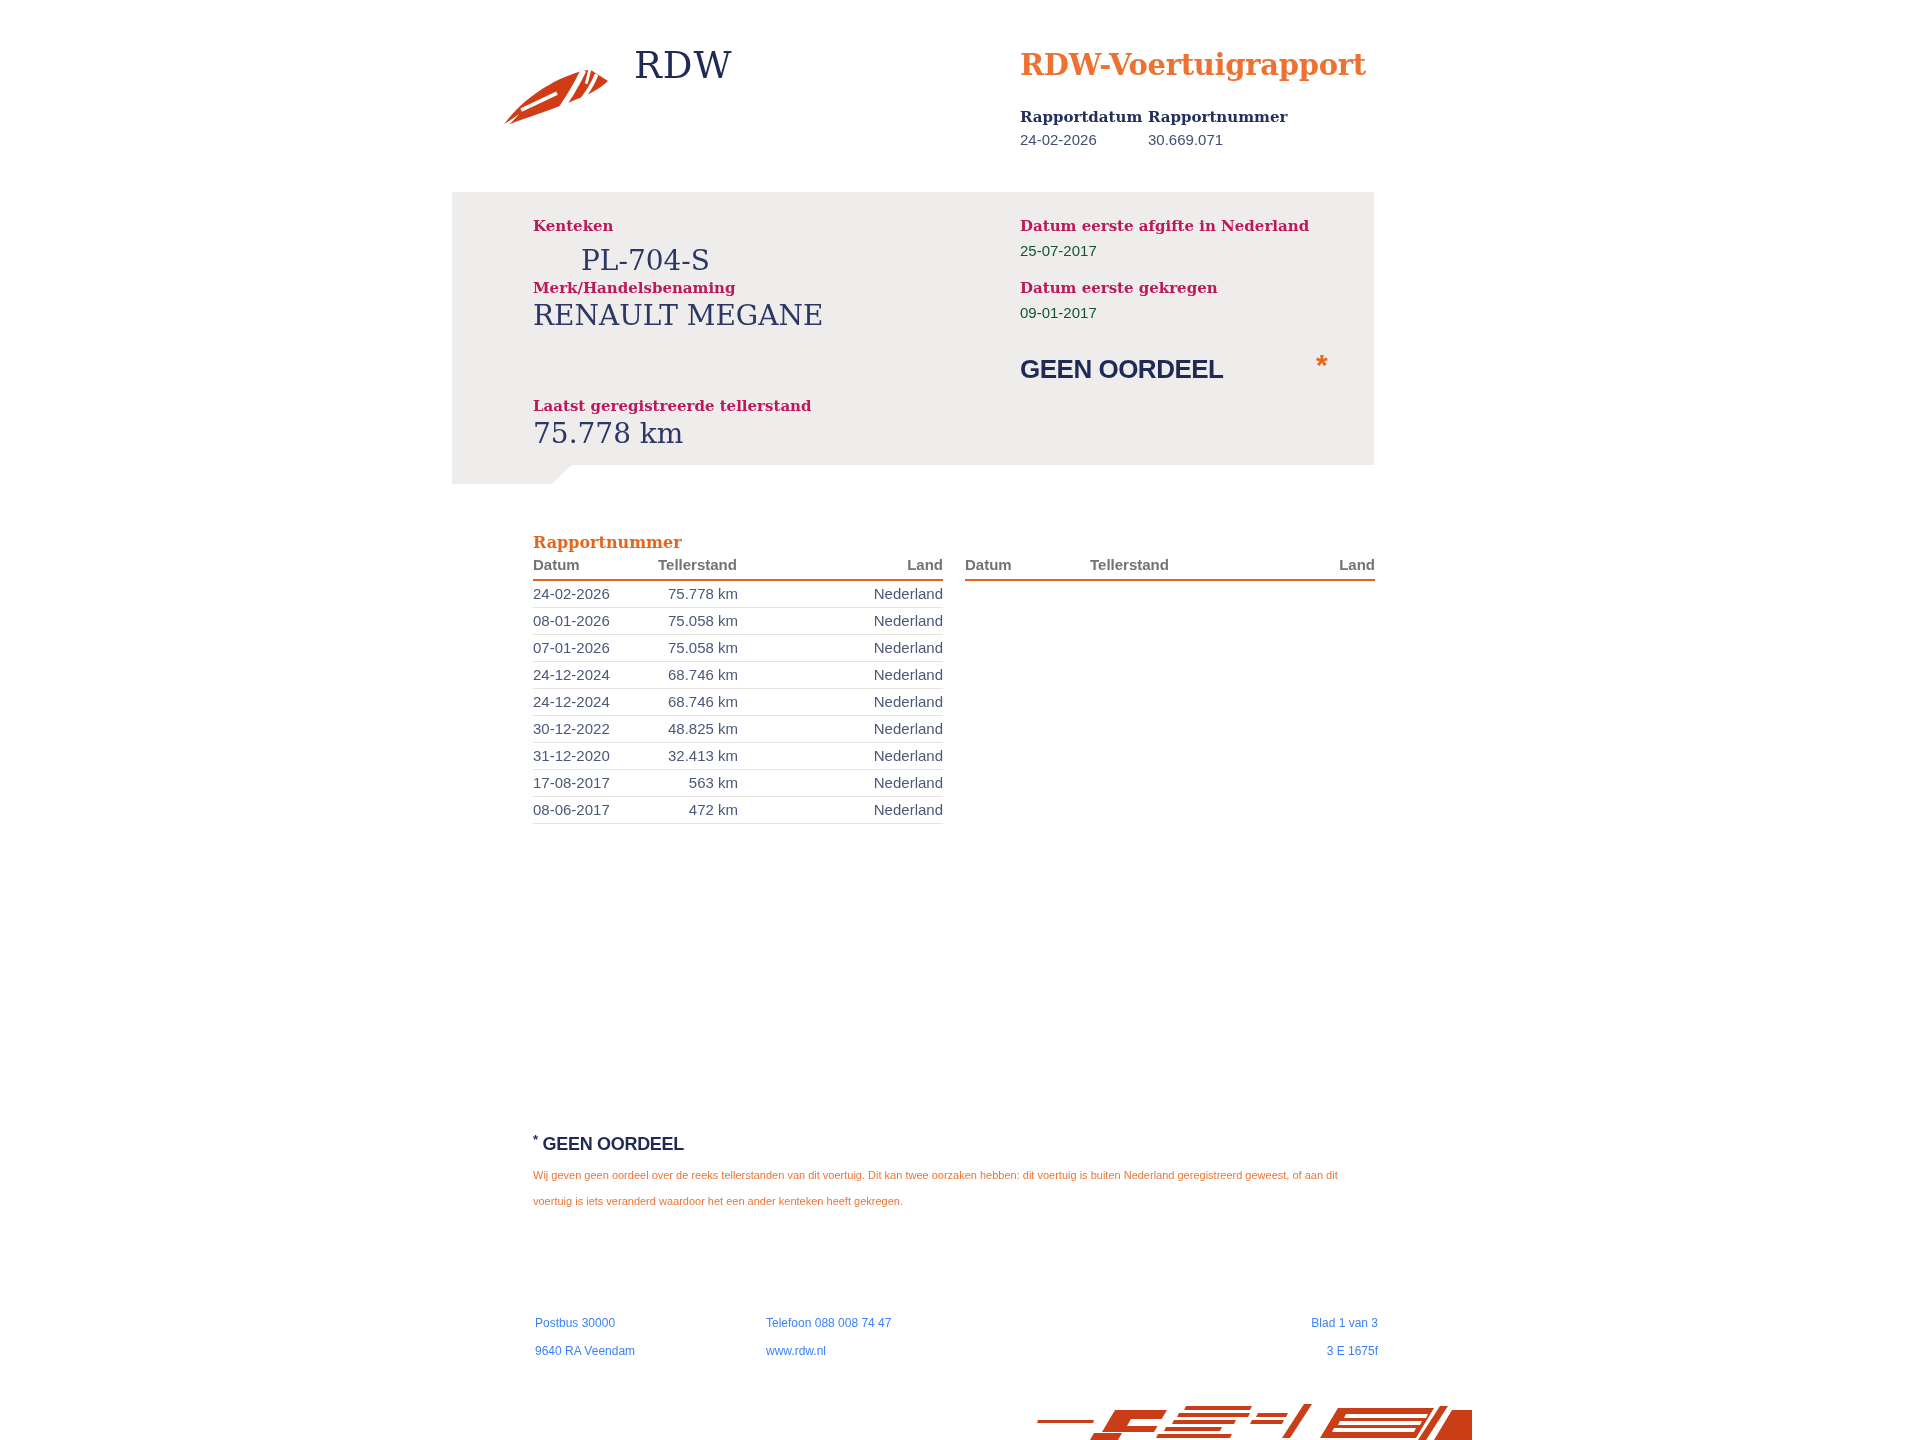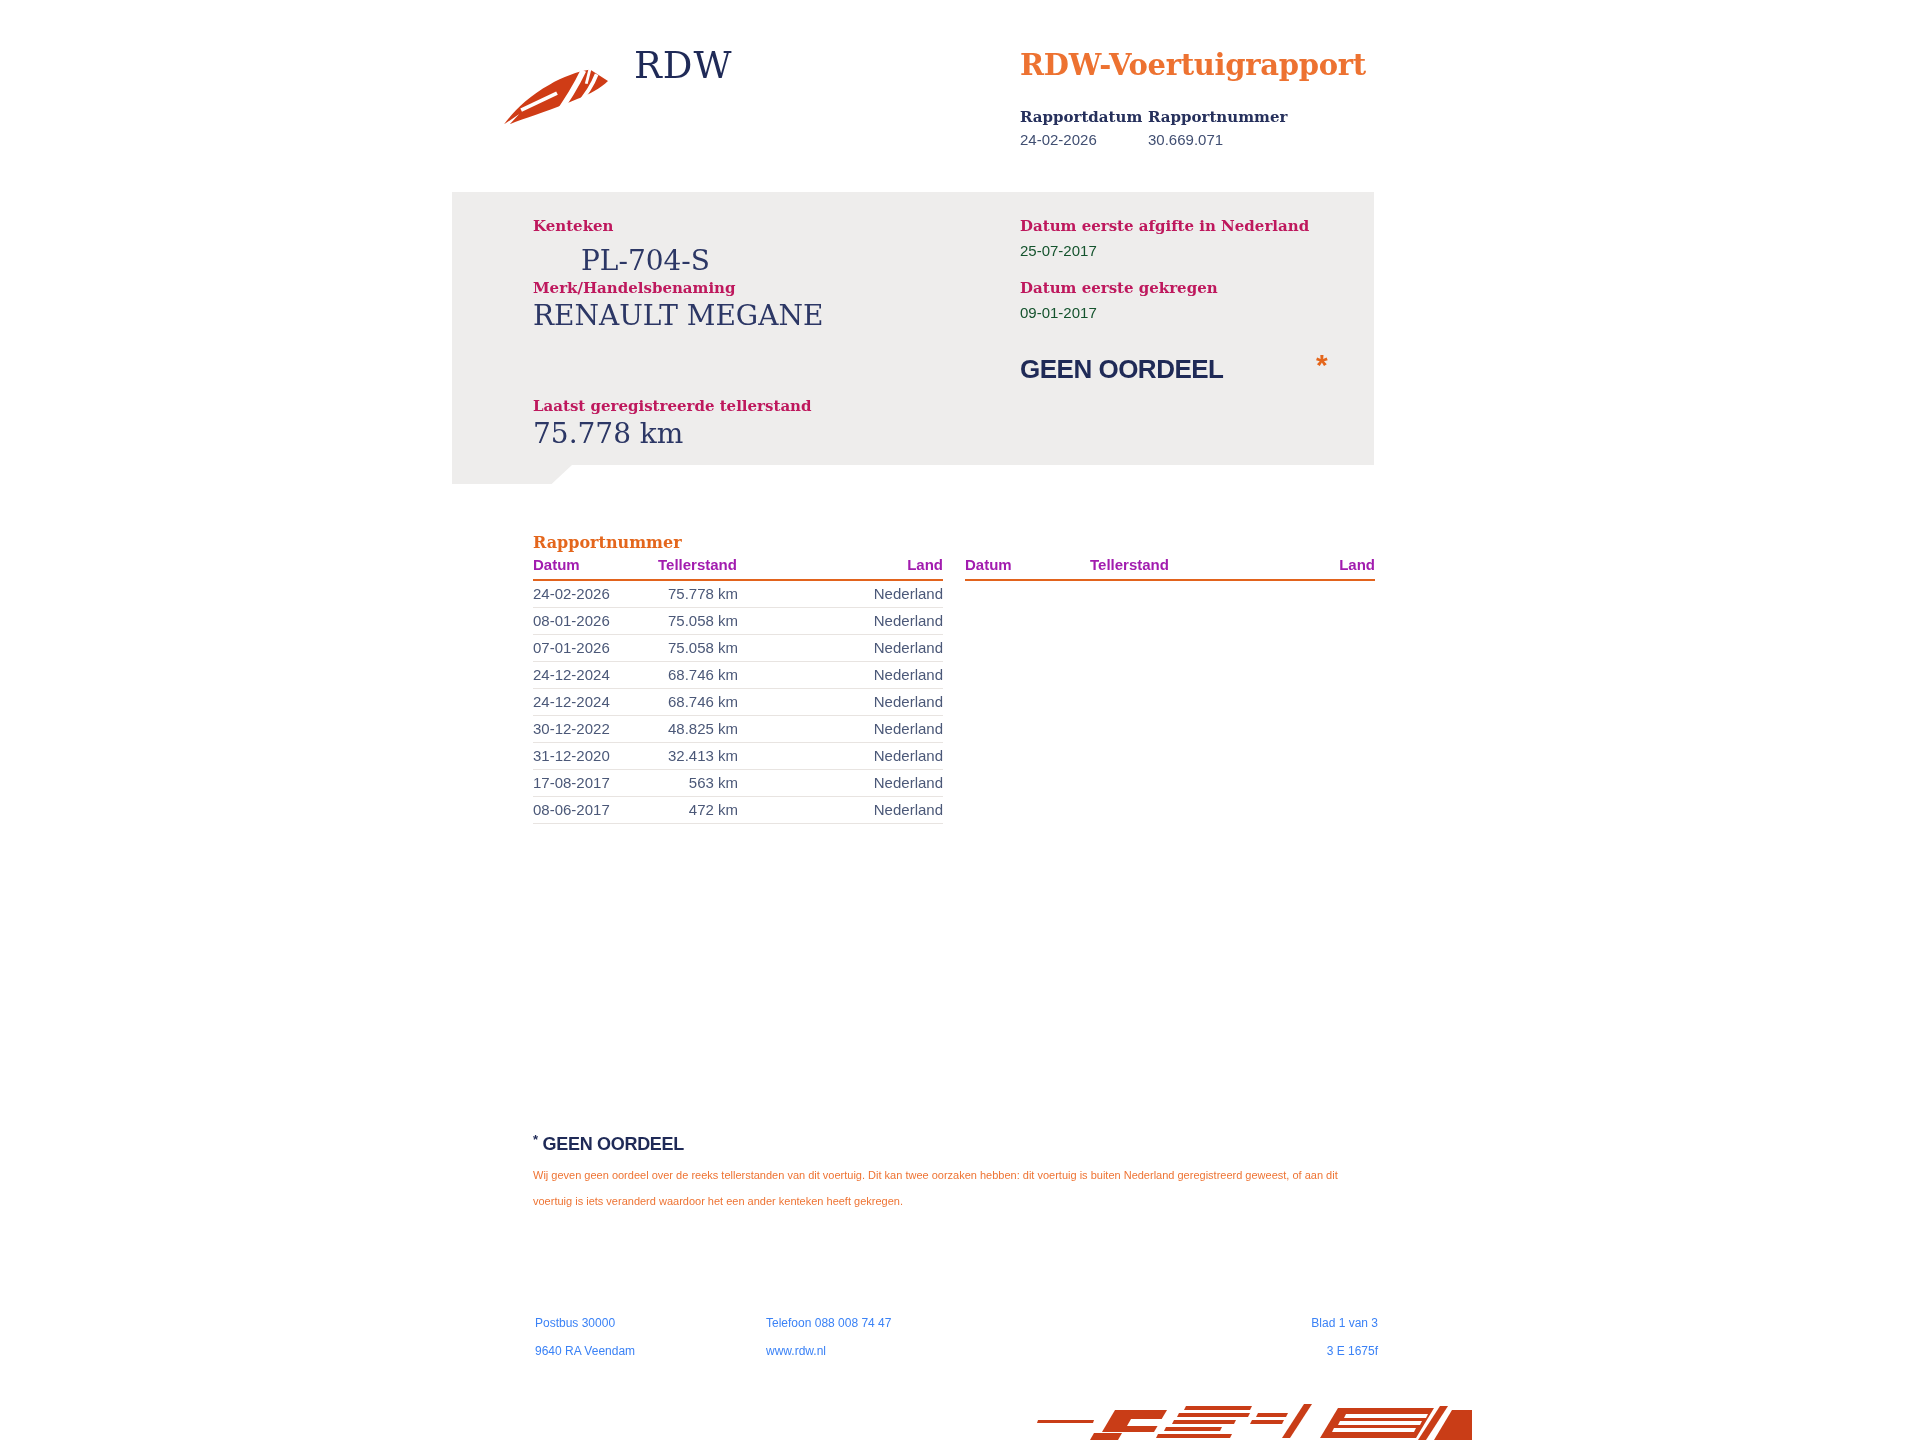--- a/index.html
+++ b/index.html
@@ -29,21 +29,21 @@
   .field-value-sm { font-size:15px; color:#14532d; }
   .oordeel { font-size:26px; font-weight:bold; color:#1f2a57; letter-spacing:-0.5px; }
   .oordeel-star { font-size:30px; font-weight:bold; color:#e4661c; }
 
   
   .section-title { font-family:"DejaVu Serif", serif; font-weight:bold;
     font-size:16px; color:#e4661c; }
   table.teller { border-collapse:collapse; width:410px; table-layout:fixed; }
   table.teller col.c1 { width:125px; }
   table.teller col.c2 { width:80px; }
-  table.teller th { font-size:15px; font-weight:bold; color:#a21caf; text-align:left;
+  table.teller th { font-size:15px; font-weight:bold; color:#737373; text-align:left;
     padding:0 0 6px 0; border-bottom:2px solid #e2631d; white-space:nowrap; }
   table.teller th.num { text-align:left; }
   table.teller th.right { text-align:right; }
   table.teller td { font-size:15px; color:#4b5878; height:27px; padding:0;
     border-bottom:1px solid #e8e4e1; white-space:nowrap; }
   table.teller td.num { text-align:right; }
   table.teller td.right { text-align:right; }
 
   
   .fn-star { font-size:13px; font-weight:bold; color:#1f2a57; vertical-align:6px; }

